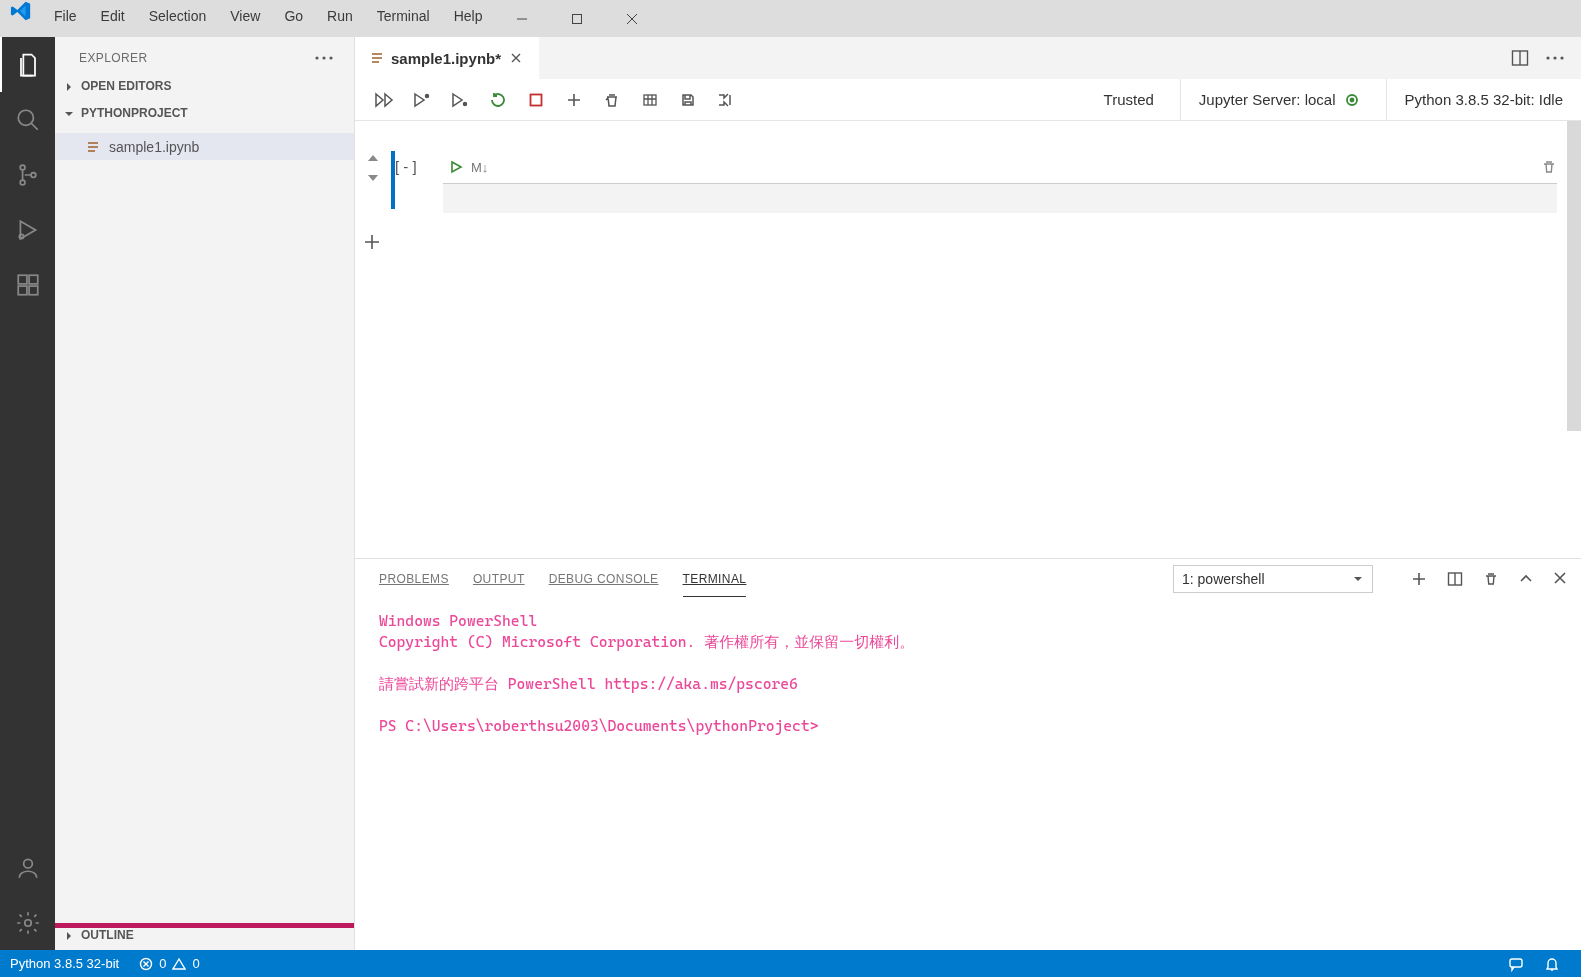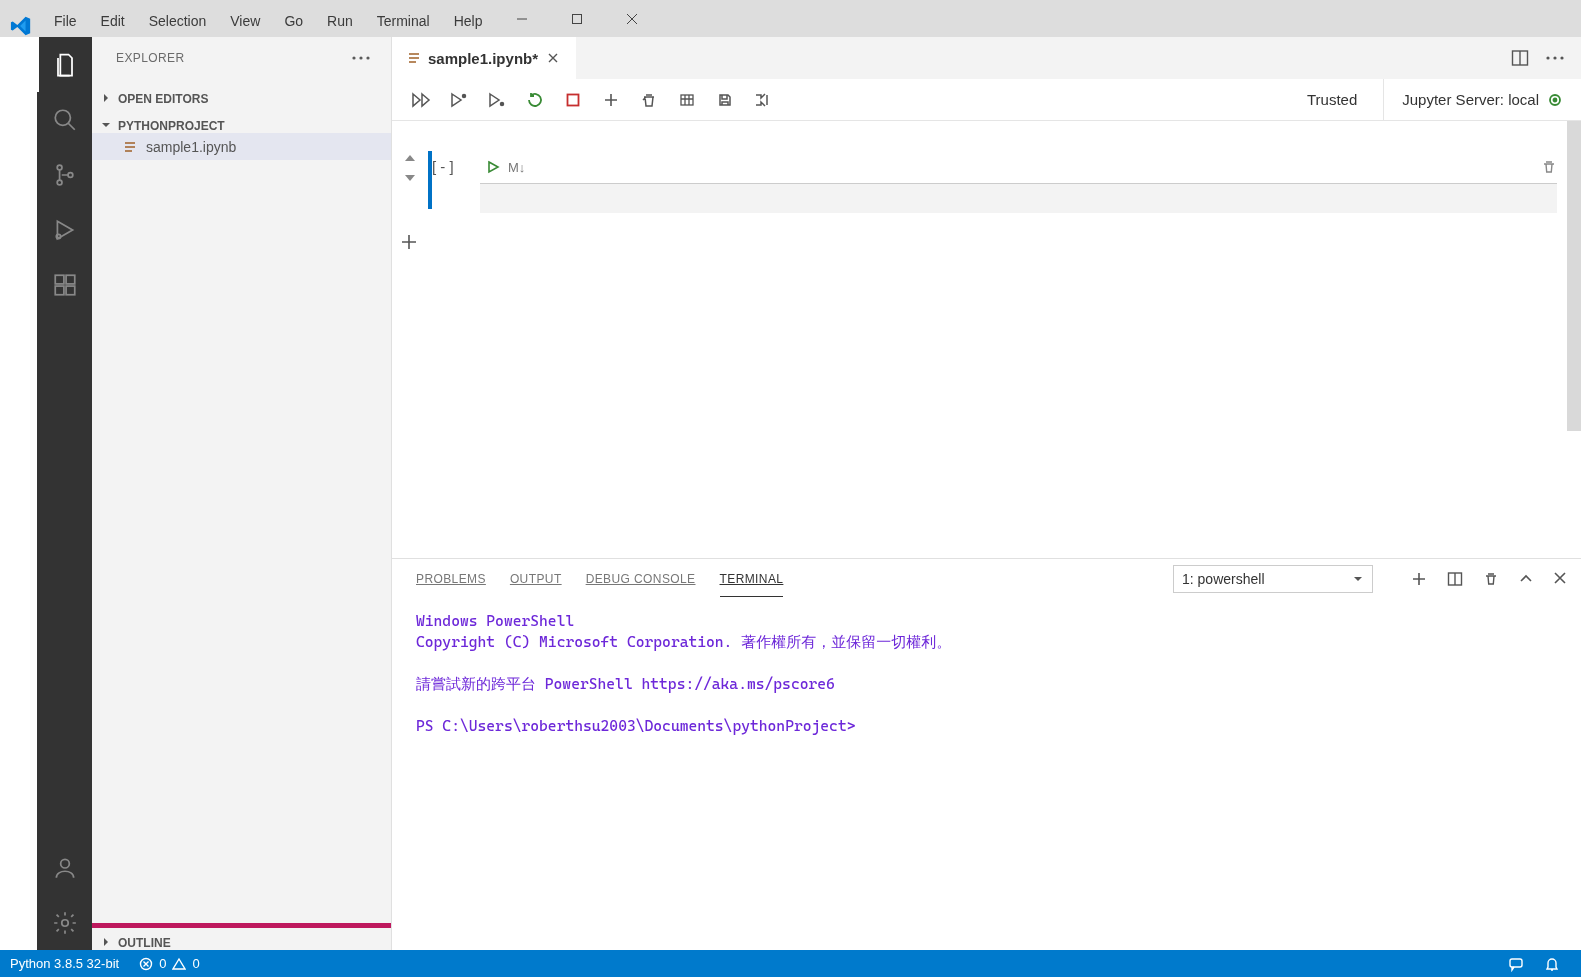--- a/index.html
+++ b/index.html
@@ -1,42 +1,42 @@
 <!DOCTYPE html>
 <html><head>
   <meta charset="utf-8">
   <style>
     * { margin: 0; padding: 0; box-sizing: border-box; font-family: "Segoe UI", -apple-system, sans-serif; }
     body { width: 1581px; height: 977px; overflow: hidden; background: #fff; display: flex; flex-direction: column; }
 
     
-    .titlebar { height: 37px; background: #ddd; display: flex; align-items: flex-end; color: #3b3b3b; font-size: 14px; user-select: none; }
+    .titlebar { height: 37px; background: #ddd; display: flex; align-items: flex-start; color: #3b3b3b; font-size: 14px; user-select: none; }
     .titlebar-logo { width: 42px; display: flex; justify-content: center; }
     .titlebar-logo svg { width: 22px; height: 22px; }
     .menu-items { display: flex; gap: 0; }
     .menu-item { padding: 8px 12px; cursor: default; }
     .titlebar-title { flex: 1; text-align: center; color: #444; }
     .win-controls { display: flex; }
     .win-btn { width: 55px; height: 37px; display: flex; align-items: center; justify-content: center; color: #444; }
 
     
-    .main { flex: 1; display: flex; min-height: 0; margin-left: 37px; }
+    .main { flex: 1; display: flex; min-height: 0; }
 
     
     .activity-bar { width: 55px; background: #333; display: flex; flex-direction: column; align-items: center; }
     .activity-item { width: 55px; height: 55px; display: flex; align-items: center; justify-content: center; color: #888; position: relative; }
     .activity-item.active { color: #fff; }
     .activity-item.active::before { content: ""; position: absolute; left: 0; top: 0; bottom: 0; width: 2px; background: #fff; }
     .activity-spacer { flex: 1; }
 
     
     .sidebar { width: 300px; background: #f3f3f3; border-right: 1px solid #e0e0e0; display: flex; flex-direction: column; font-size: 14px; color: #555; }
     .sidebar-hdr { height: 42px; display: flex; align-items: center; justify-content: space-between; padding: 0 16px 0 24px; text-transform: uppercase; font-size: 12px; letter-spacing: 0.4px; color: #6b6b6b; }
     .sidebar-hdr-actions { color: #5a5a5a; padding: 4px; }
-    .section-hdr { height: 27px; display: flex; align-items: flex-end; gap: 4px; padding-left: 6px; font-weight: 700; font-size: 12px; color: #555; text-transform: uppercase; cursor: default; }
+    .section-hdr { height: 27px; display: flex; align-items: flex-start; gap: 4px; padding-left: 6px; font-weight: 700; font-size: 12px; color: #555; text-transform: uppercase; cursor: default; }
     .file-item { height: 27px; display: flex; align-items: center; gap: 8px; padding-left: 30px; color: #555; background: #e4e6f0; }
     .file-item .file-icon { color: #a06128; }
     .sidebar-flex { flex: 1; }
     .outline-hdr { border-top: 5px solid #be185d; }
 
     
     .editor { flex: 1; display: flex; flex-direction: column; min-width: 0; background: #fff; }
 
     
     .tab-row { height: 42px; background: #f3f3f3; display: flex; align-items: stretch; font-weight: bold; }
@@ -78,21 +78,21 @@
 
     
     .panel { height: 392px; border-top: 1px solid #e0e0e0; display: flex; flex-direction: column; background: #fff; }
     .panel-tabs { height: 40px; display: flex; align-items: center; padding: 0 14px 0 24px; gap: 24px; font-size: 12px; color: #777; text-transform: uppercase; letter-spacing: 0.4px; }
     .panel-tab { padding: 10px 0; cursor: default; text-decoration: underline; }
     .panel-tab.active { color: #333; border-bottom: 1px solid #333; }
     .panel-tabs-spacer { flex: 1; }
     .panel-select { width: 200px; height: 28px; border: 1px solid #ccc; background: #fff; display: flex; align-items: center; justify-content: space-between; padding: 0 8px; font-size: 14px; color: #333; text-transform: none; letter-spacing: 0; }
     .panel-actions { display: flex; gap: 20px; color: #555; margin-left: 14px; }
 
-    .terminal-out { flex: 1; padding: 12px 24px; font-family: "Cascadia Mono","Consolas",monospace; font-size: 15px; color: #6d28d9; white-space: pre-wrap; line-height: 1.4; }
+    .terminal-out { flex: 1; padding: 12px 24px; font-family: "Cascadia Mono","Consolas",monospace; font-size: 15px; color: #ec4899; white-space: pre-wrap; line-height: 1.4; }
 
     
     .statusbar { height: 27px; background: #007acc; color: #fff; display: flex; align-items: center; font-size: 13px; padding: 0 11px 0 0; }
     .sb-item { padding: 0 10px; height: 27px; display: flex; align-items: center; gap: 6px; }
     .sb-spacer { flex: 1; }
 
     .chev { display: inline-block; }
     svg { display: block; }
   </style>
 </head>
@@ -323,20 +323,21 @@
         <div class="nb-status first">Trusted</div>
         <div class="nb-status">
           <span>Jupyter Server: local</span>
           <span class="link-icon">
               <svg width="16" height="16" viewBox="0 0 16 16" fill="none" stroke="currentColor" stroke-width="1.8">
                 <circle cx="8" cy="8" r="5"></circle>
                 <circle cx="8" cy="8" r="1.5" fill="currentColor"></circle>
               </svg>
             </span>
         </div>
+        <div class="nb-status">Python 3.8.5 32-bit: Idle</div>
       </div>
     </div>
 
     <div class="nb-body">
       <div class="cell-container">
         <div class="cell-gutter">
           <span>
               <svg width="14" height="14" viewBox="0 0 14 14">
                 <path fill="#888" d="M7 4l5 6H2z"></path>
               </svg>

